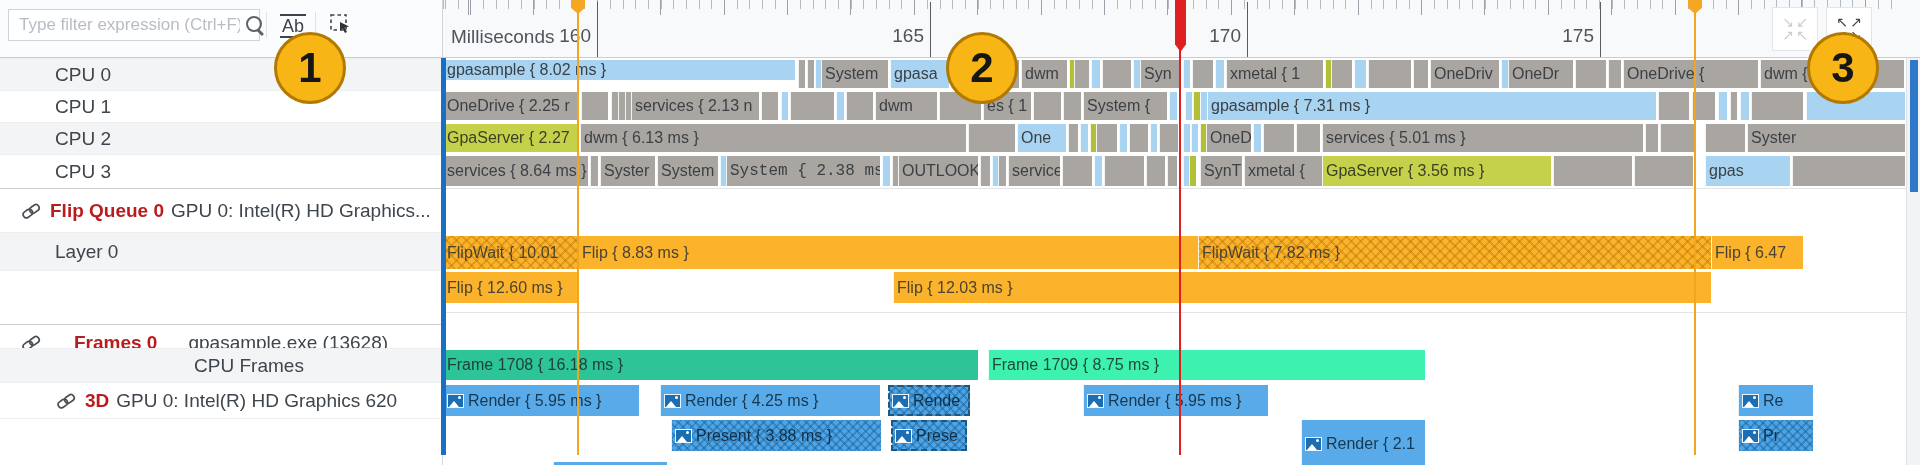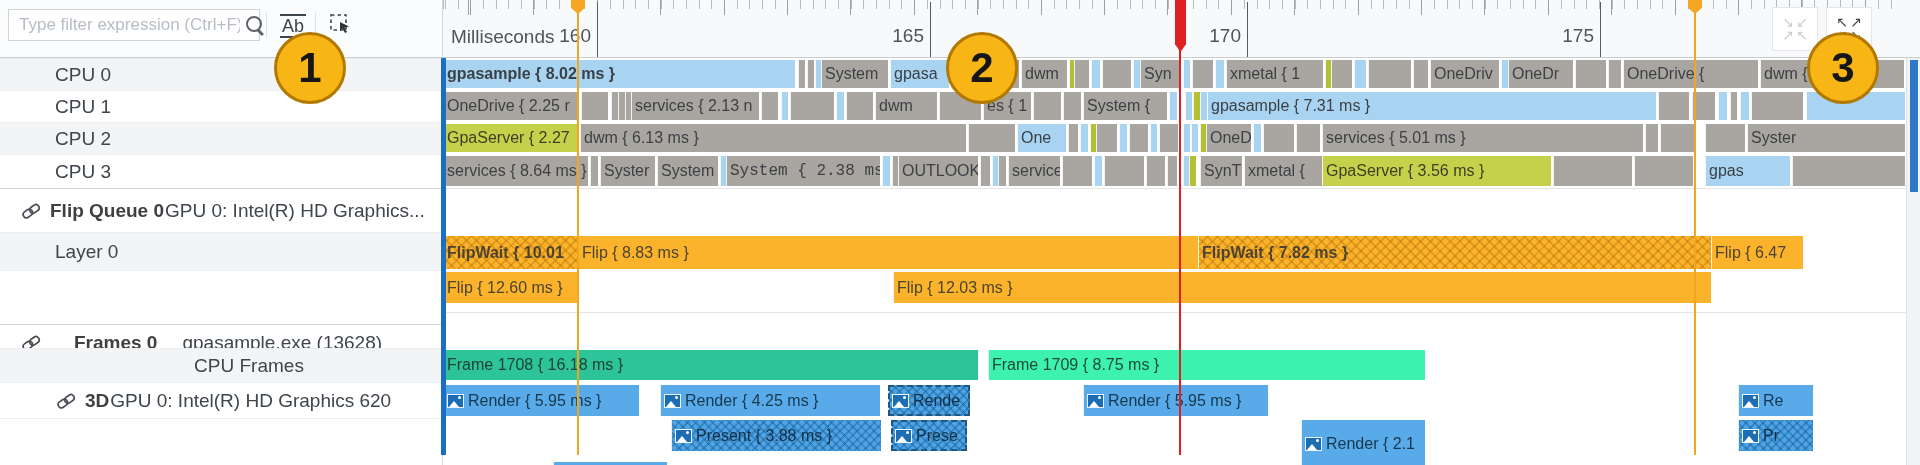--- a/index.html
+++ b/index.html
@@ -31,35 +31,35 @@
   #unit-label{position:absolute;left:451px;top:26px;font-size:19px;color:#4e545b;z-index:4;}
   .major-tick{position:absolute;top:2px;width:1px;height:55px;background:#575c62;z-index:4;}
   .tick-num{position:absolute;top:25px;width:52px;text-align:right;font-size:19px;color:#4e545b;z-index:4;}
   
   #leftpanel{position:absolute;left:0;top:58px;width:443px;height:407px;background:#fff;z-index:2;
              border-right:1px solid #d4d6d9;box-sizing:border-box;}
   .rowlabel{position:absolute;left:0;width:443px;display:flex;align-items:center;box-sizing:border-box;
             padding-left:55px;font-size:19px;color:#3a3f46;border-top:1px solid #eceef0;background:#fff;z-index:2;cursor:default;}
   .rowlabel.alt{background:#f3f4f6;}
   .rowlabel.section{border-top:1px solid #cfd2d5;padding-left:20px;}
-  .rowlabel .b{font-weight:bold;color:#404040;margin-right:1px;white-space:nowrap;}
+  .rowlabel .b{font-weight:bold;color:#b91c1c;margin-right:7px;white-space:nowrap;}
   .rowlabel .r{color:#3f454c;white-space:nowrap;overflow:hidden;}
   .rowlabel .link-ic{margin-right:8px;flex:none;}
   .chart-line{position:absolute;left:443px;width:1477px;height:0;border-top:1px solid #e2e4e7;z-index:1;}
   
   .seg{position:absolute;box-sizing:border-box;overflow:hidden;white-space:nowrap;font-size:16px;
        display:flex;align-items:center;padding:0 3px;z-index:2;border-left:1px solid rgba(255,255,255,.85);cursor:default;}
   .seg-blue{background:#a8d3f1;color:#3a4147;}
   .seg-gray{background:#a9a6a1;color:#3d4145;}
   .seg-green{background:#c5d14b;color:#3b4024;}
   .seg-olive{background:#b3bf35;}
   .seg-orange{background:#fcb32c;color:#4c4330;}
   .seg-orangeh{color:#4c4330;background:
      repeating-linear-gradient(45deg,rgba(176,108,0,.35) 0 2px,transparent 2px 7px),
-     repeating-linear-gradient(-45deg,rgba(176,108,0,.35) 0 2px,transparent 2px 7px),#fcb32c; font-weight: bold;}
+     repeating-linear-gradient(-45deg,rgba(176,108,0,.35) 0 2px,transparent 2px 7px),#fcb32c;}
   .seg-teal{background:#2dc497;color:#1e4236;}
   .seg-mint{background:#3df2ae;color:#1d4a36;}
   .seg-render{background:#58aae8;color:#17384f;}
   .seg-renderh,.seg-renderhsel{color:#123047;background:
      repeating-linear-gradient(45deg,rgba(13,84,141,.35) 0 2px,transparent 2px 6px),
      repeating-linear-gradient(-45deg,rgba(13,84,141,.35) 0 2px,transparent 2px 6px),#4ea4e4;}
   .seg-renderhsel{outline:2px dashed #1f5780;outline-offset:-2px;}
   .img-icon{display:inline-block;width:15px;height:12px;background:#1d6db3;border:1px solid #e9f4fc;
             position:relative;margin-right:4px;flex:none;}
   .img-icon::after{content:"";position:absolute;bottom:0;left:1px;width:0;height:0;
@@ -172,21 +172,21 @@
     <div class="tool-sep" style="left:315px"></div>
     <button id="btn-select">
       <svg width="26" height="26" viewBox="0 0 26 26">
         <rect x="3" y="3" width="15" height="15" fill="none" stroke="#3e444b" stroke-width="1.6" stroke-dasharray="3.5 3"></rect>
         <path d="M12 10 L21 14.5 L16.5 15.5 L19 20 L17 21 L14.5 16.5 L12 19 Z" fill="#2c3238"></path>
       </svg>
     </button>
   </div>
 
   <div id="chart">
-      <div class="seg seg-blue" style="left: 443px; width: 352px; top: 60px; height: 28px; font-weight: bold;">
+      <div class="seg seg-blue" style="left: 443px; width: 352px; top: 60px; height: 20px;">
         <span>gpasample { 8.02 ms }</span>
       </div>
       <div class="seg seg-gray" style="left: 798px; width: 7px; top: 60px; height: 28px;"></div>
       <div class="seg seg-gray" style="left: 807px; width: 6px; top: 60px; height: 28px;"></div>
       <div class="seg seg-blue" style="left: 815px; width: 4px; top: 60px; height: 28px;"></div>
       <div class="seg seg-gray" style="left: 821px; width: 67px; top: 60px; height: 28px;">
         <span>System</span>
       </div>
       <div class="seg seg-blue" style="left: 890px; width: 59px; top: 60px; height: 28px;">
         <span>gpasa</span>

